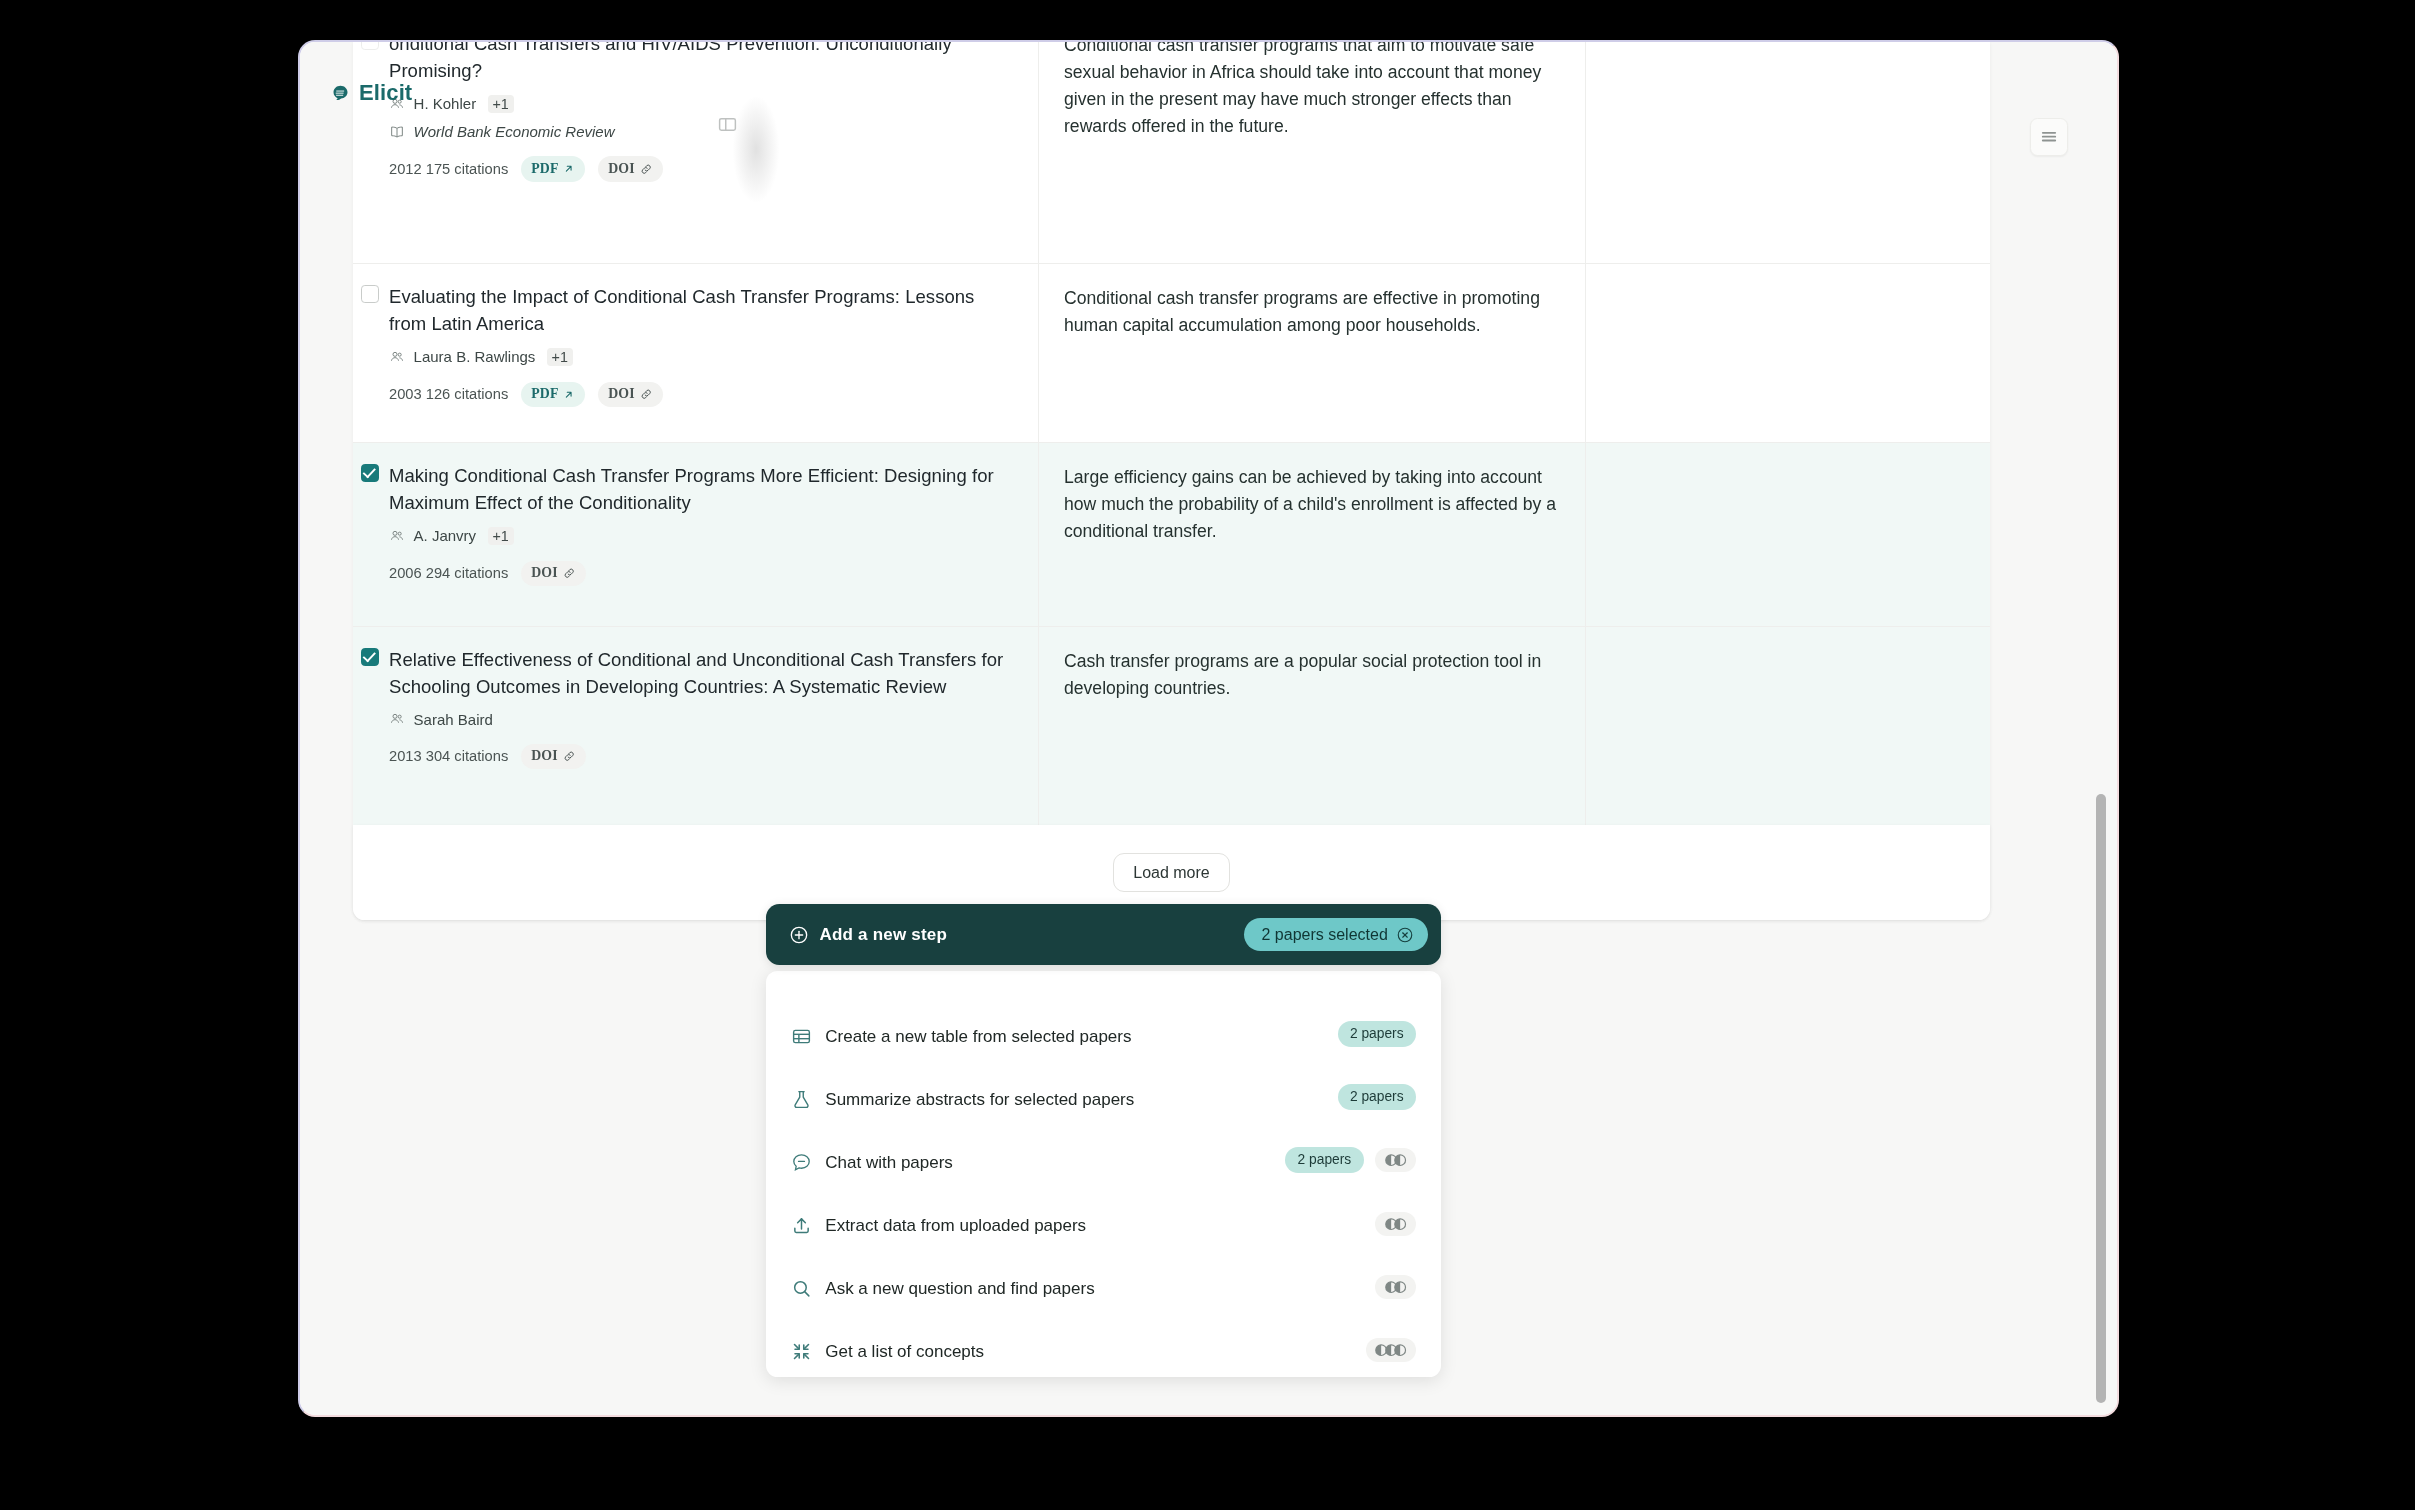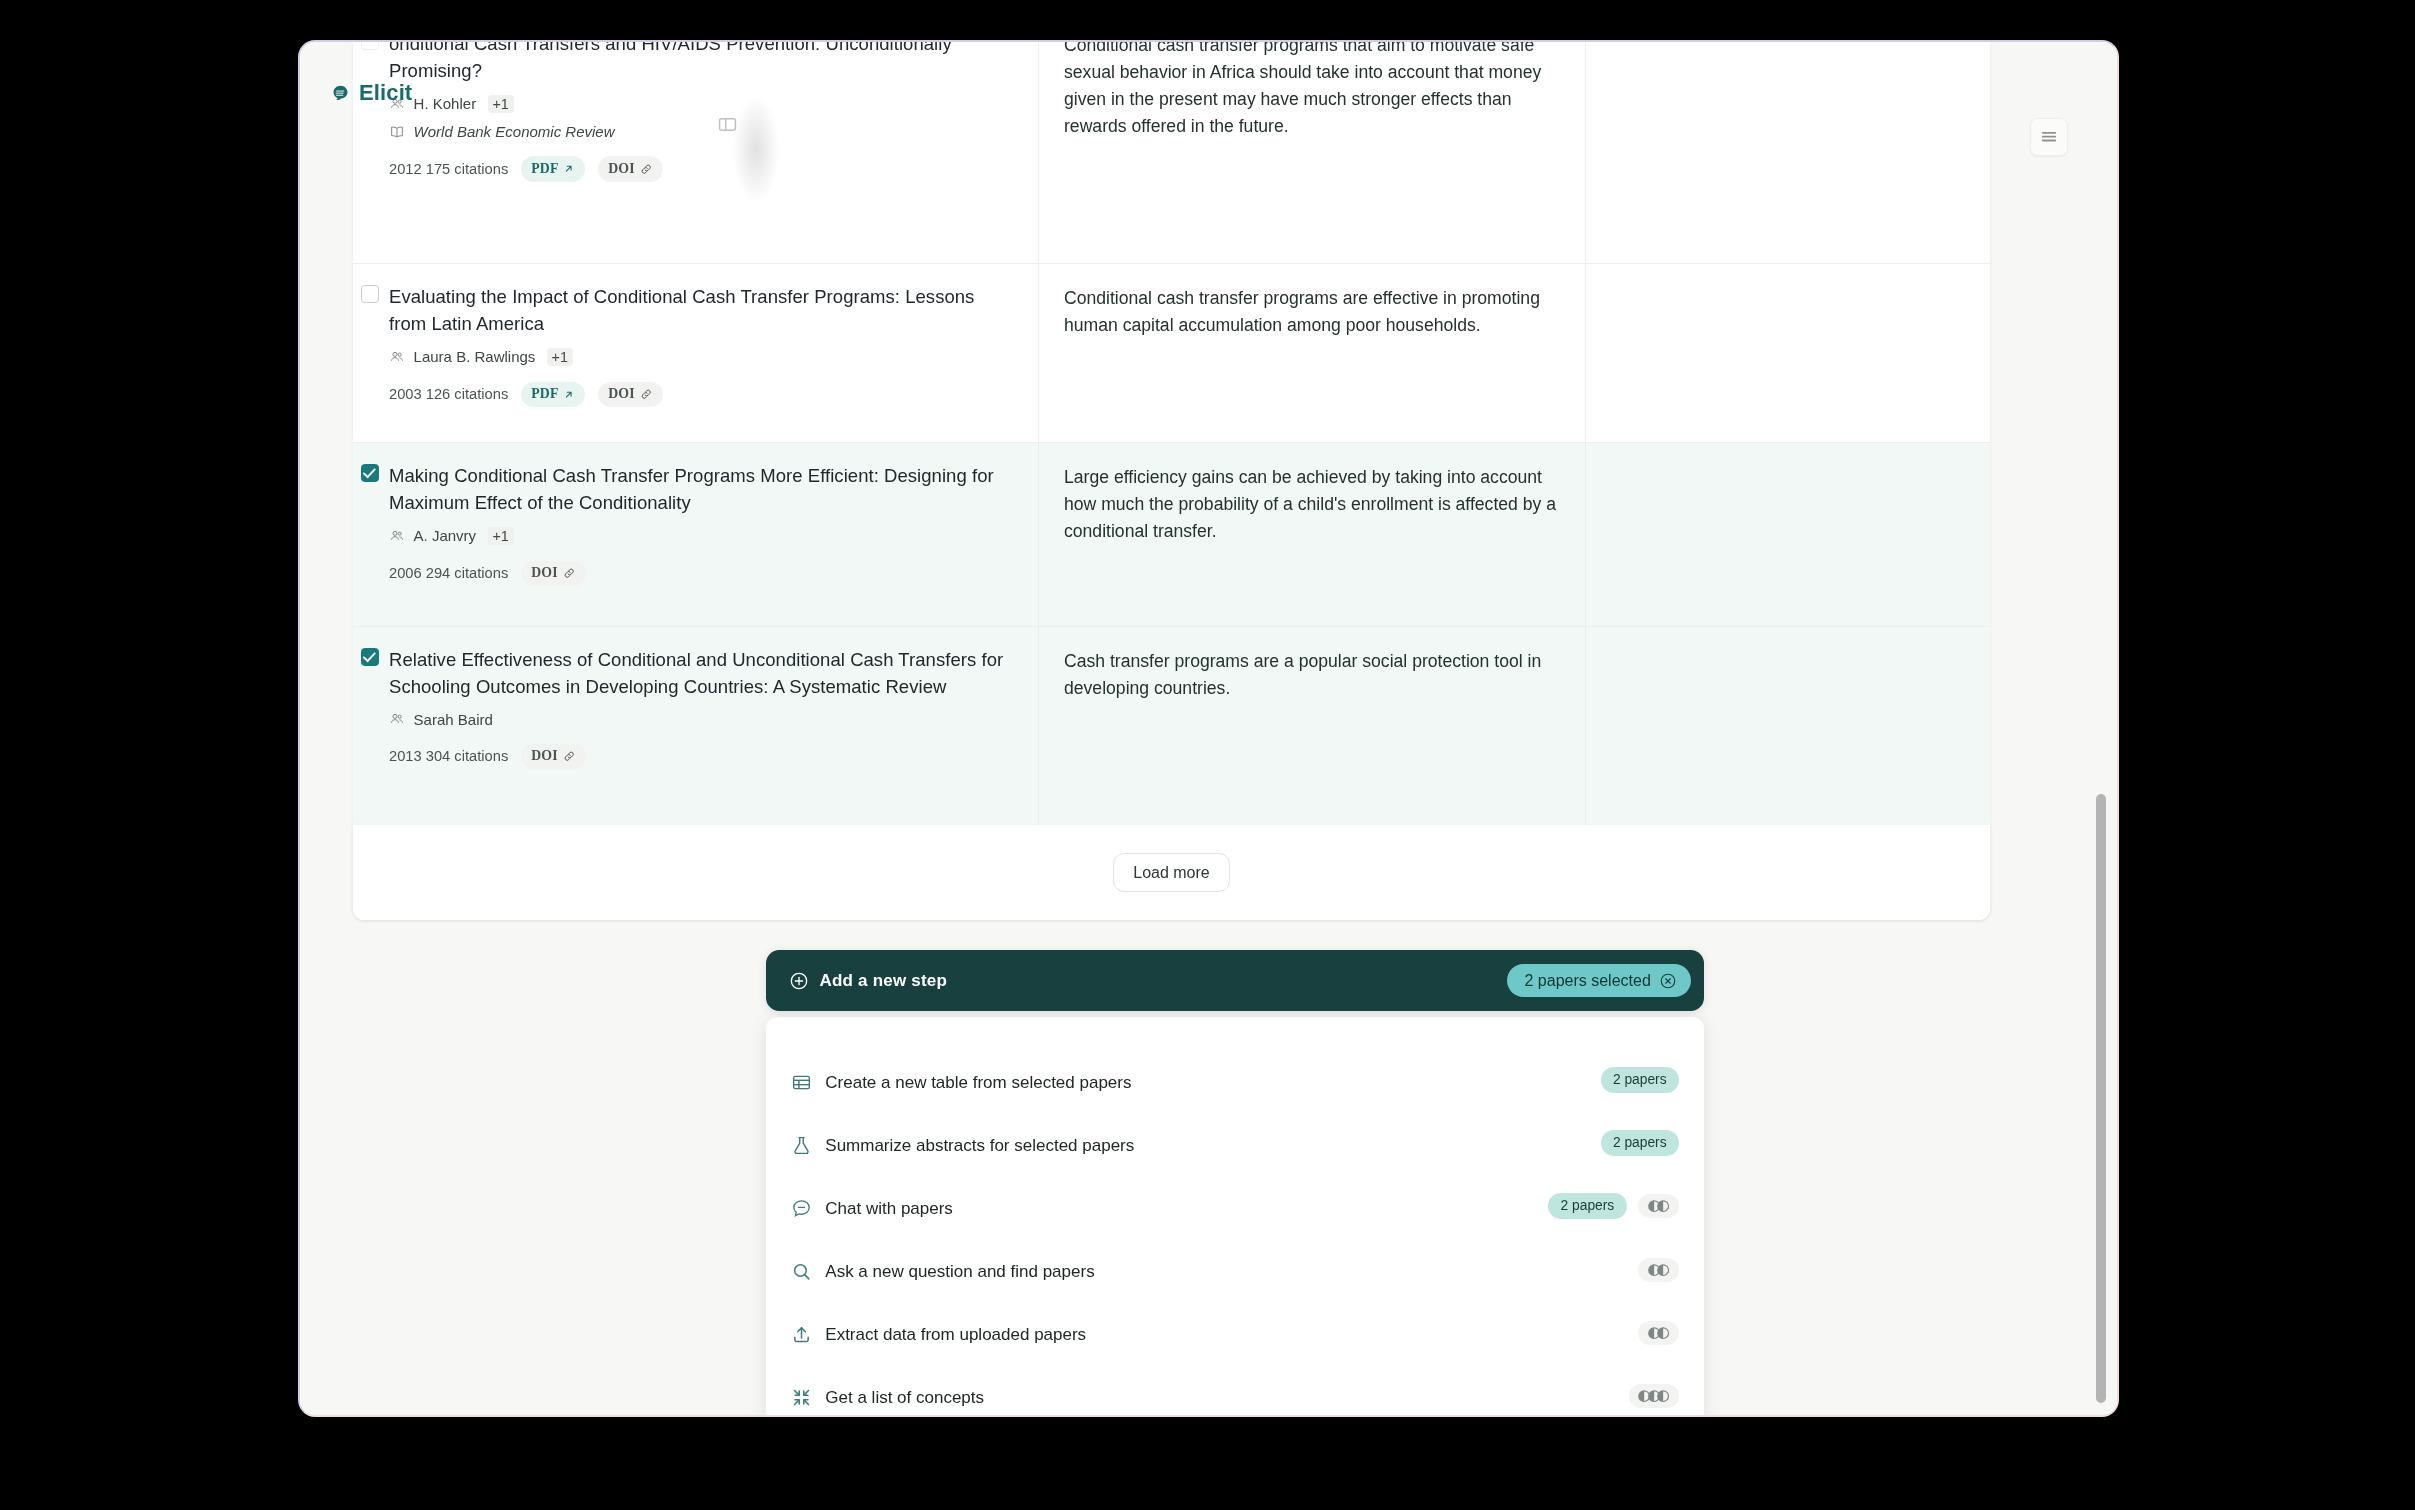--- a/index.html
+++ b/index.html
@@ -156,22 +156,22 @@
     width: 13.3px; height: 1320px;
   }
   #scroll-thumb {
     position: absolute; right: 1.9px; top: 723px;
     width: 9.5px; height: 609px;
     border-radius: 5.7px; background: #b4b4b4;
   }
 
   
   #step-wrap {
-    position: absolute; left: 466px; top: 908px;
-    width: 938px;
+    position: absolute; left: 466px; top: 862px;
+    width: 675px;
   }
   #step-header {
     position: relative;
     height: 61px;
     background: #18403f;
     border-radius: 13.3px;
     display: flex; align-items: center;
     padding: 0 13.3px 0 23px;
     box-shadow: 0 1.9px 9.5px rgba(0,0,0,0.10);
   }
@@ -478,44 +478,44 @@
                   </svg>
                   <svg width="14.3" height="14.3" viewBox="0 0 24 24" fill="none" style="display:block">
                     <circle cx="12" cy="12" r="9" stroke="#7f8785" stroke-width="2"></circle>
                     <path d="M12 3a9 9 0 000 18" fill="#7f8785"></path>
                   </svg>
                 </span>
               </span>
             </div>
             <div class="step-item">
               <span class="si-icon"><svg width="21" height="21" viewBox="0 0 24 24" fill="none">
-                  <circle cx="10.8" cy="10.8" r="6.6" stroke="#3e7b79" stroke-width="1.7"></circle>
-                  <line x1="15.6" y1="15.6" x2="20.4" y2="20.4" stroke="#3e7b79" stroke-width="1.7" stroke-linecap="round"></line>
-                </svg></span>
-              <span class="si-label">Ask a new question and find papers</span>
-              <span class="si-right">
-                <span class="coins">
-                  <svg width="14.3" height="14.3" viewBox="0 0 24 24" fill="none" style="display:block">
-                    <circle cx="12" cy="12" r="9" stroke="#7f8785" stroke-width="2"></circle>
-                    <path d="M12 3a9 9 0 000 18" fill="#7f8785"></path>
-                  </svg>
-                  <svg width="14.3" height="14.3" viewBox="0 0 24 24" fill="none" style="display:block">
-                    <circle cx="12" cy="12" r="9" stroke="#7f8785" stroke-width="2"></circle>
-                    <path d="M12 3a9 9 0 000 18" fill="#7f8785"></path>
-                  </svg>
-                </span>
-              </span>
-            </div>
-            <div class="step-item">
-              <span class="si-icon"><svg width="21" height="21" viewBox="0 0 24 24" fill="none">
                   <path d="M12 16V4.4" stroke="#3e7b79" stroke-width="1.7" stroke-linecap="round"></path>
                   <path d="M7.6 8.8L12 4.4l4.4 4.4" stroke="#3e7b79" stroke-width="1.7" stroke-linecap="round" stroke-linejoin="round"></path>
                   <path d="M4.4 15v3.4c0 .9.7 1.6 1.6 1.6h12c.9 0 1.6-.7 1.6-1.6V15" stroke="#3e7b79" stroke-width="1.7" stroke-linecap="round"></path>
                 </svg></span>
               <span class="si-label">Extract data from uploaded papers</span>
+              <span class="si-right">
+                <span class="coins">
+                  <svg width="14.3" height="14.3" viewBox="0 0 24 24" fill="none" style="display:block">
+                    <circle cx="12" cy="12" r="9" stroke="#7f8785" stroke-width="2"></circle>
+                    <path d="M12 3a9 9 0 000 18" fill="#7f8785"></path>
+                  </svg>
+                  <svg width="14.3" height="14.3" viewBox="0 0 24 24" fill="none" style="display:block">
+                    <circle cx="12" cy="12" r="9" stroke="#7f8785" stroke-width="2"></circle>
+                    <path d="M12 3a9 9 0 000 18" fill="#7f8785"></path>
+                  </svg>
+                </span>
+              </span>
+            </div>
+            <div class="step-item">
+              <span class="si-icon"><svg width="21" height="21" viewBox="0 0 24 24" fill="none">
+                  <circle cx="10.8" cy="10.8" r="6.6" stroke="#3e7b79" stroke-width="1.7"></circle>
+                  <line x1="15.6" y1="15.6" x2="20.4" y2="20.4" stroke="#3e7b79" stroke-width="1.7" stroke-linecap="round"></line>
+                </svg></span>
+              <span class="si-label">Ask a new question and find papers</span>
               <span class="si-right">
                 <span class="coins">
                   <svg width="14.3" height="14.3" viewBox="0 0 24 24" fill="none" style="display:block">
                     <circle cx="12" cy="12" r="9" stroke="#7f8785" stroke-width="2"></circle>
                     <path d="M12 3a9 9 0 000 18" fill="#7f8785"></path>
                   </svg>
                   <svg width="14.3" height="14.3" viewBox="0 0 24 24" fill="none" style="display:block">
                     <circle cx="12" cy="12" r="9" stroke="#7f8785" stroke-width="2"></circle>
                     <path d="M12 3a9 9 0 000 18" fill="#7f8785"></path>
                   </svg>

